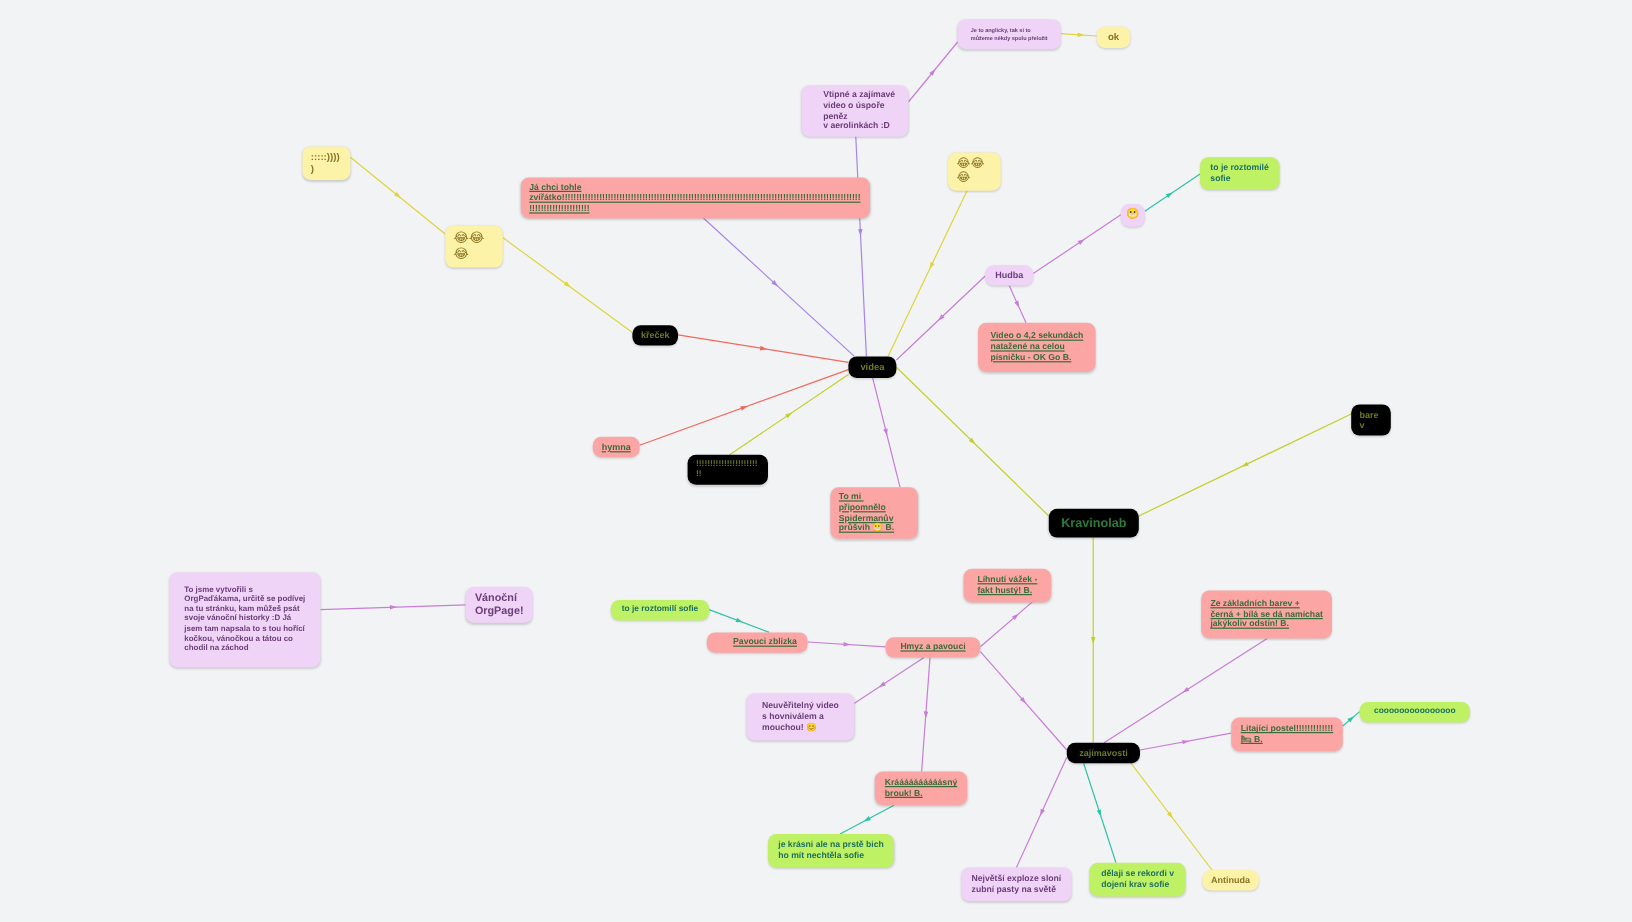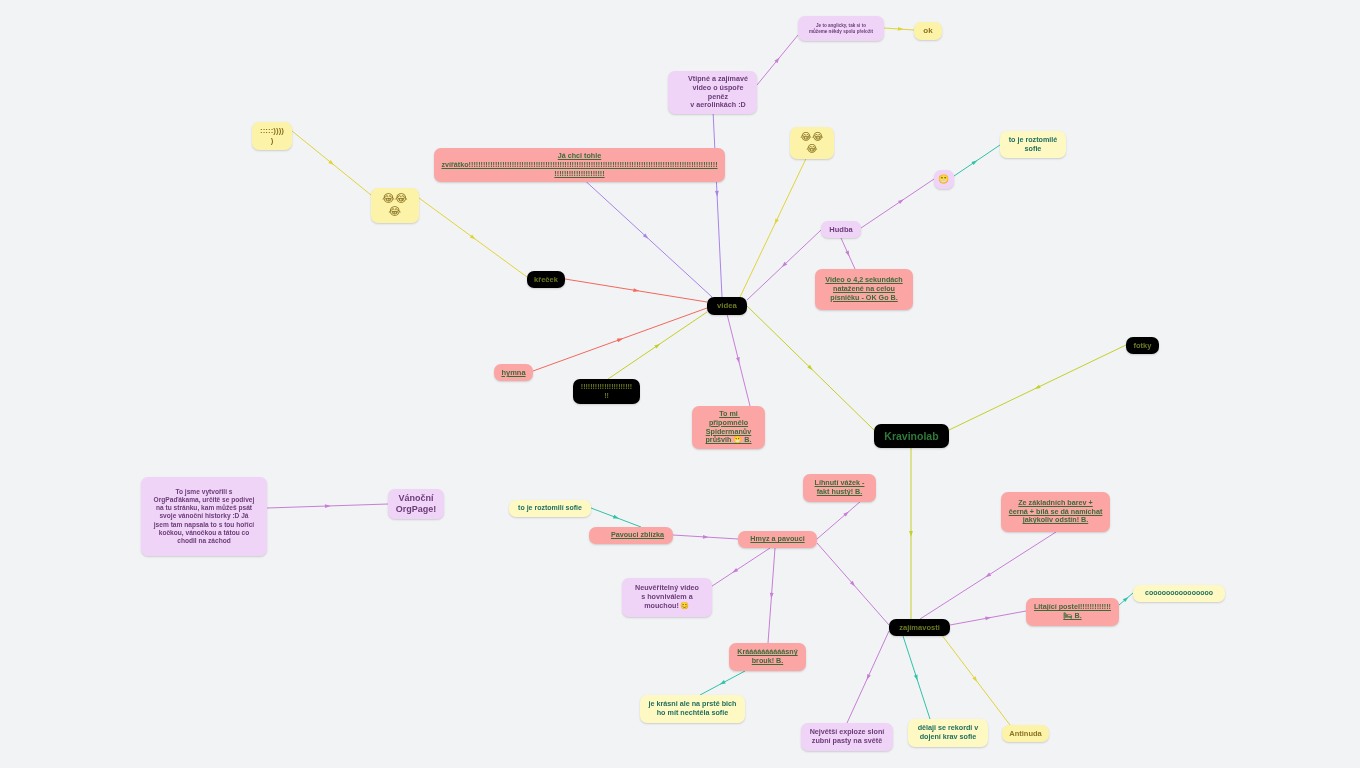--- a/index.html
+++ b/index.html
@@ -16,36 +16,35 @@
     background: #f2f3f5;
   }
   #edge-layer {
     position: absolute; left: 0; top: 0;
     width: 1360px; height: 768px;
     pointer-events: none;
   }
   .node {
     position: absolute;
     border-radius: 7px;
-    text-align: center;
     font-weight: bold;
     line-height: 1.22;
     padding: 4px 7px;
     box-shadow: 0 1px 2px rgba(0,0,0,0.16);
     display: flex;
     align-items: center;
     justify-content: center;
     white-space: pre-wrap;
     word-break: break-word;
     overflow: hidden;
   }
   
   .c-purple { background: #f0d4f7; color: #6a3d78; }
   .c-green  { background: #fca5a5; color: #3c6b39; text-decoration: underline; }
-  .c-mint   { background: #fef9c3; color: #1f6f60; }
+  .c-mint   { background: #bef264; color: #1f6f60; }
   .c-yellow { background: #fcf2a8; color: #8a7423; }
   .c-lime   { background: #000000; color: #6d7a24; }
   .c-greenb { background: #000000; color: #2f7a3a; }
   .emoji { font-family: "DejaVu Sans", sans-serif; font-weight: normal; }
 </style>
 </head>
 <body>
 
 <div id="canvas">
   <svg id="edge-layer" viewBox="0 0 1360 768">
@@ -130,21 +129,21 @@
 sofie</div>
       <div class="node c-purple emoji" style="left: 934px; top: 170px; width: 20px; min-height: 18px; font-size: 9px;">😬</div>
       <div class="node c-purple" style="left: 821px; top: 221px; width: 40px; min-height: 17px; font-size: 7.5px;">Hudba</div>
       <div class="node c-green" style="left: 815px; top: 269px; width: 98px; min-height: 41px; font-size: 7.2px;">Video o 4,2 sekundách
 natažené na celou
 písničku - OK Go B.</div>
       <div class="node c-lime" style="left: 527px; top: 271px; width: 38px; min-height: 17px; font-size: 7.5px;">křeček</div>
       <div class="node c-lime" style="left: 707px; top: 297px; width: 40px; min-height: 17px; font-size: 7.8px;">videa</div>
       <div class="node c-green" style="left: 494px; top: 364px; width: 39px; min-height: 17px; font-size: 7.5px;">hymna</div>
       <div class="node c-lime" style="left: 573px; top: 379px; width: 67px; min-height: 16px; font-size: 7px;">!!!!!!!!!!!!!!!!!!!!!!!!</div>
-      <div class="node c-lime" style="left: 1126px; top: 337px; width: 33px; min-height: 16px; font-size: 7.5px;">fotky</div>
+      <div class="node c-lime" style="left: 1126px; top: 337px; width: 33px; min-height: 16px; font-size: 7.5px;">barev</div>
       <div class="node c-green" style="left: 692px; top: 406px; width: 73px; min-height: 39px; font-size: 7.2px;">To mi připomnělo
 Spidermanův
 průšvih 😬 B.</div>
       <div class="node c-greenb" style="left: 874px; top: 424px; width: 75px; min-height: 24px; font-size: 10.5px;">Kravinolab</div>
       <div class="node c-purple" style="left: 141px; top: 477px; width: 126px; min-height: 79px; font-size: 6.6px;">To jsme vytvořili s
 OrgPaďákama, určitě se podívej
 na tu stránku, kam můžeš psát
 svoje vánoční historky :D Já
 jsem tam napsala to s tou hořící
 kočkou, vánočkou a tátou co

